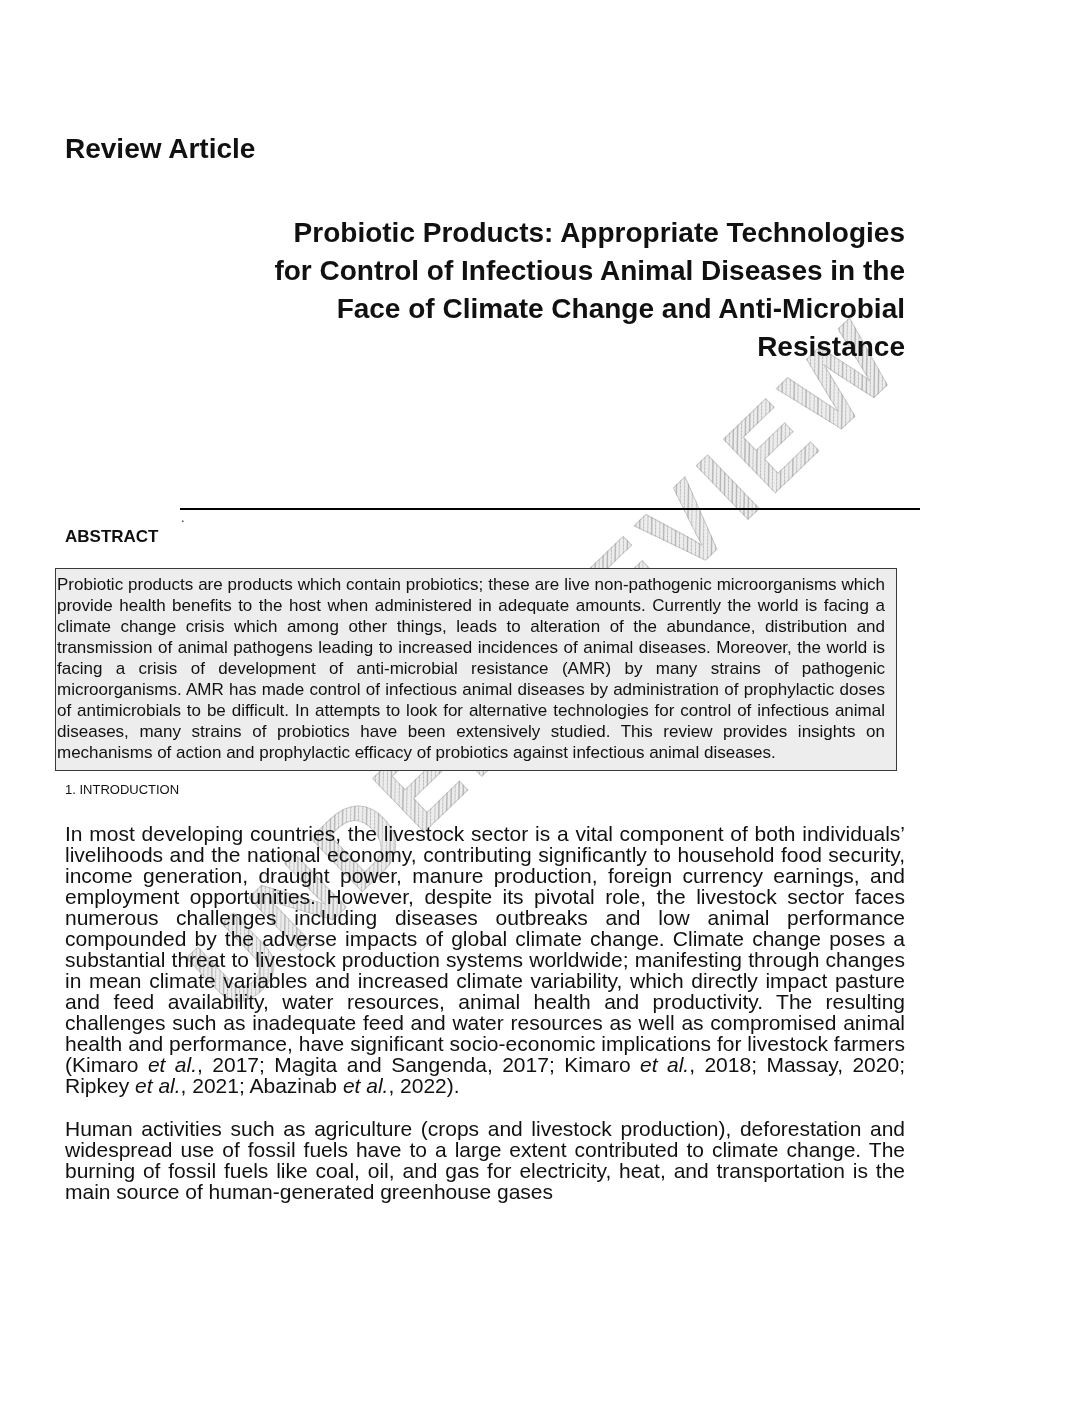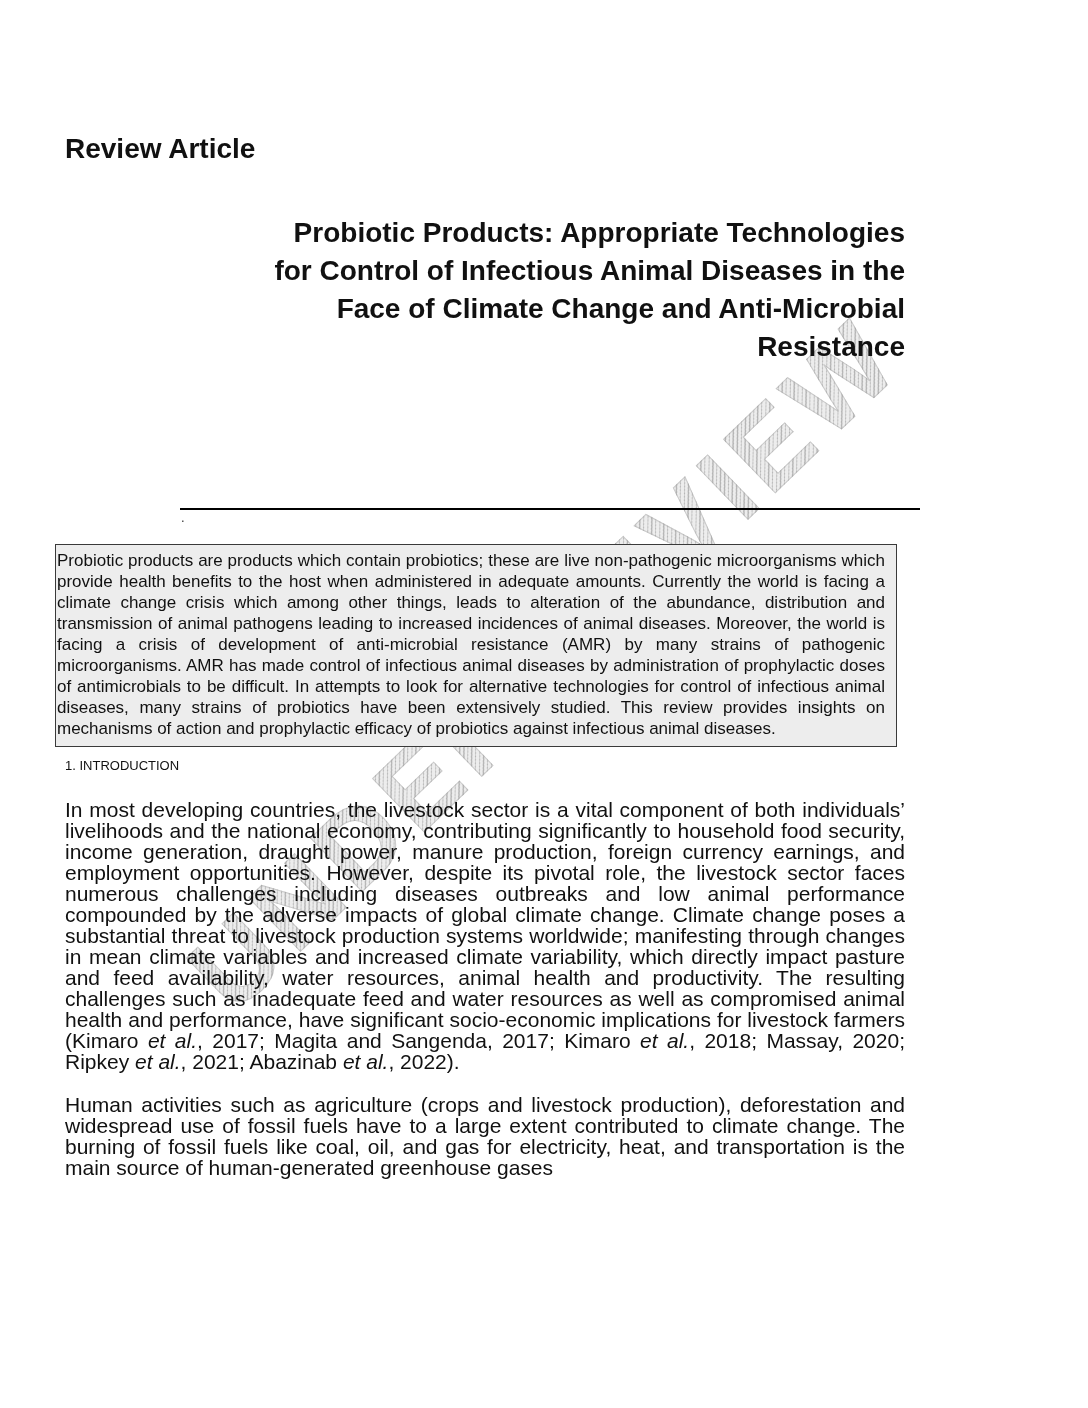--- a/index.html
+++ b/index.html
@@ -119,20 +119,21 @@
 
     <h1 class="title">Probiotic Products: Appropriate Technologies
 for Control of Infectious Animal Diseases in the
 Face of Climate Change and Anti-Microbial
 Resistance</h1>
 
     <hr class="rule">
 
     <div class="stray-dot">.</div>
 
+    <div class="abstract-heading">ABSTRACT</div>
 
     <div class="abstract-box">
       <p>Probiotic products are products which contain probiotics; these are live non-pathogenic microorganisms which provide health benefits to the host when administered in adequate amounts. Currently the world is facing a climate change crisis which among other things, leads to alteration of the abundance, distribution and transmission of animal pathogens leading to increased incidences of animal diseases. Moreover, the world is facing a crisis of development of anti-microbial resistance (AMR) by many strains of pathogenic microorganisms. AMR has made control of infectious animal diseases by administration of prophylactic doses of antimicrobials to be difficult. In attempts to look for alternative technologies for control of infectious animal diseases, many strains of probiotics have been extensively studied. This review provides insights on mechanisms of action and prophylactic efficacy of probiotics against infectious animal diseases.</p>
     </div>
 
 
     <div class="section-heading">1. INTRODUCTION</div>
 
     <div id="intro-paragraphs">
         <p class="body-par"><span>In most developing countries, the livestock sector is a vital component of both individuals’ livelihoods and the national economy, contributing significantly to household food security, income generation, draught power, manure production, foreign currency earnings, and employment opportunities. However, despite its pivotal role, the livestock sector faces numerous challenges including diseases outbreaks and low animal performance compounded by the adverse impacts of global climate change. Climate change poses a substantial threat to livestock production systems worldwide; manifesting through changes in mean climate variables and increased climate variability, which directly impact pasture and feed availability, water resources, animal health and productivity. The resulting challenges such as inadequate feed and water resources as well as compromised animal health and performance, have significant socio-economic implications for livestock farmers (Kimaro </span><span class="it">et al.</span><span>, 2017; Magita and Sangenda, 2017; Kimaro </span><span class="it">et al.</span><span>, 2018; Massay, 2020; Ripkey </span><span class="it">et al.</span><span>, 2021; Abazinab </span><span class="it">et al.</span><span>, 2022).</span></p>

